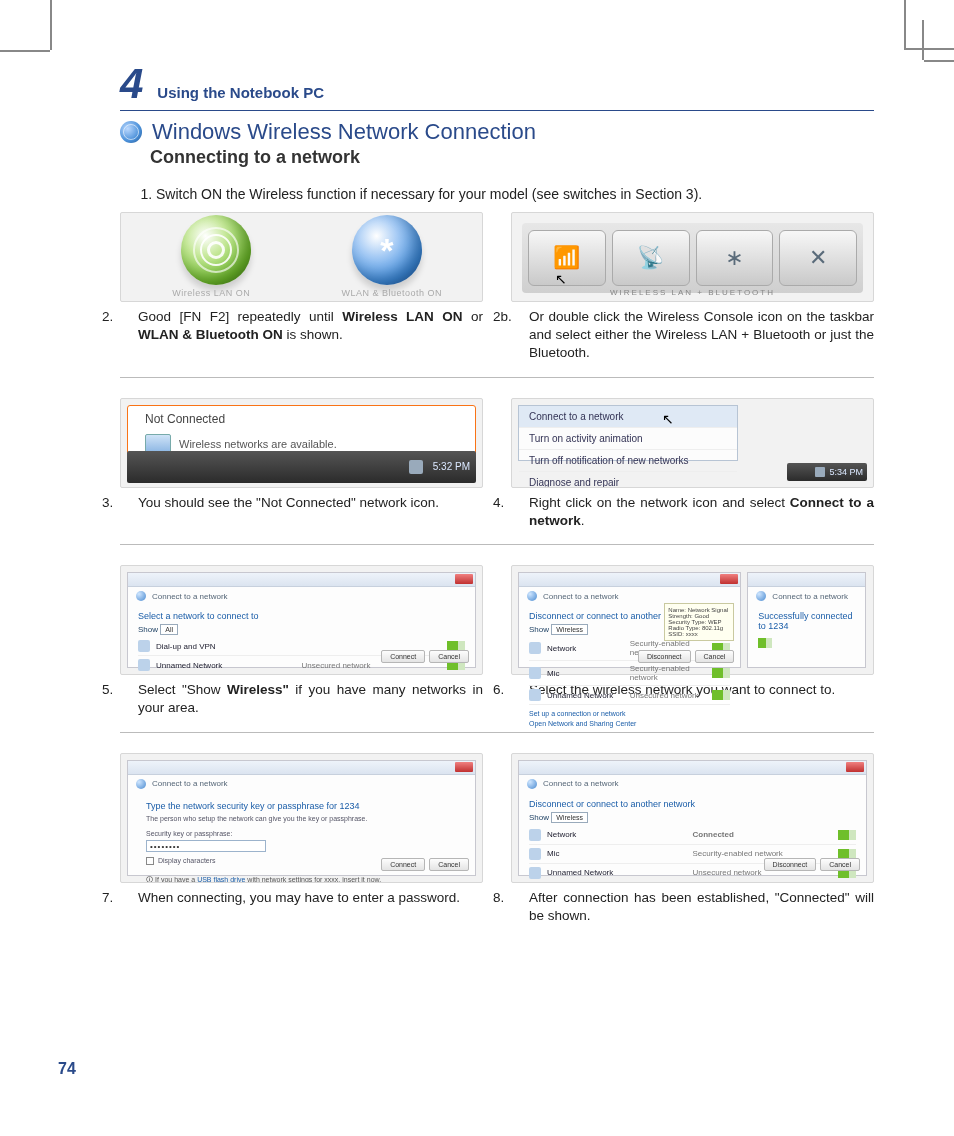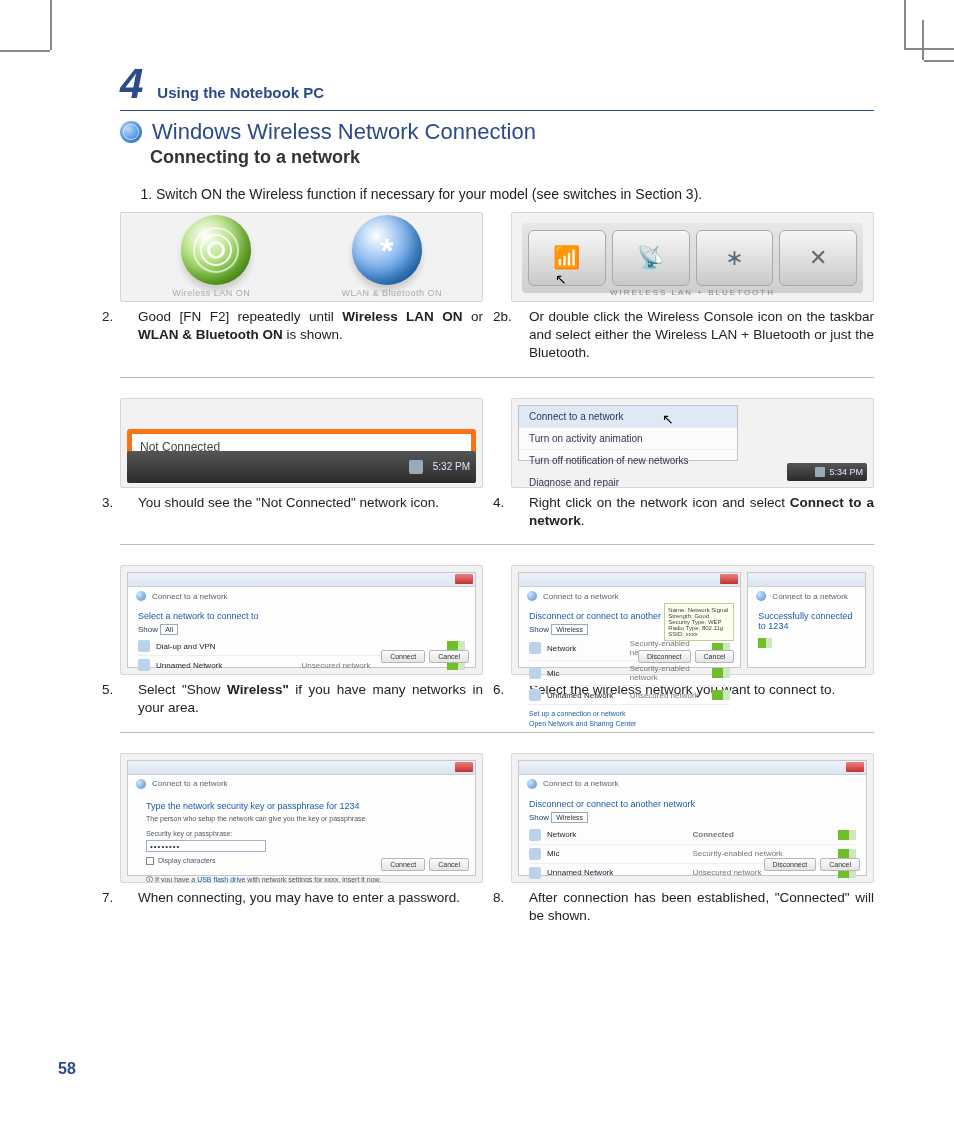--- a/index.html
+++ b/index.html
@@ -81,21 +81,21 @@
 
   
   .console-strip { display:flex; height:70px; margin:10px; gap:6px; align-items:center; justify-content:space-around;
     background:linear-gradient(#e7e7e7,#cfcfcf); border-radius:4px; padding:0 6px;}
   .cbtn { flex:1; height:56px; border-radius:6px; background:linear-gradient(#f7f7f7,#c9c9c9); border:1px solid #aaa; position:relative;}
   .cbtn .ic{ position:absolute; left:50%; top:50%; transform:translate(-50%,-50%); color:#5a6b7a; font-size:22px;}
   .console-label { position:absolute; bottom:4px; left:0; right:0; text-align:center; font-size:8px; letter-spacing:2px; color:#888;}
   .cursor-sm { position:absolute; font-size:14px; color:#000; }
 
   
-  .notif { position:absolute; left:6px; right:6px; top:6px; bottom:28px; background:#fff; border:5px solid #f97316; border-radius:3px; padding:6px 8px;margin-top:24px;}
+  .notif { position:absolute; left:6px; right:6px; top:6px; bottom:28px; background:#fff; border:1px solid #f97316; border-radius:3px; padding:6px 17px;}
   .notif-title { font-size:12px; color:#444; margin-bottom:8px;}
   .notif-body { display:flex; align-items:center; gap:8px; font-size:11px; color:#555;}
   .mini-monitor { width:26px; height:20px; background:linear-gradient(#cfe3f7,#8ab5e3); border:1px solid #7aa; border-radius:2px; position:relative;}
   .taskbar { position:absolute; left:6px; right:6px; bottom:4px; height:32px; background:linear-gradient(#555,#2b2b2b); border-radius:2px; display:flex; justify-content:flex-end; align-items:center; padding:0 6px; gap:10px;}
   .tb-icon { width:14px;height:14px; background:#9ab; border-radius:2px;}
   .tb-time { color:#dbe8ff; font-size:10px;}
 
   
   .ctx { position:absolute; left:6px; top:6px; bottom:26px; width:220px; background:#fcfcfc; border:1px solid #b7c4d4; font-size:10px; color:#335;}
   .ctx div { padding:5px 10px; border-bottom:1px solid #eee;}
@@ -431,14 +431,14 @@
           </div>
         </div>
         <p class="step-caption">
           <span class="num">8.</span><span>After connection has been established, "Connected" will be shown.</span>
         </p>
       </div>
 
     </div>
   </div>
 
-  <div class="page-num">58</div>
+  <div class="page-num">74</div>
 </div>
 
 </body></html>

